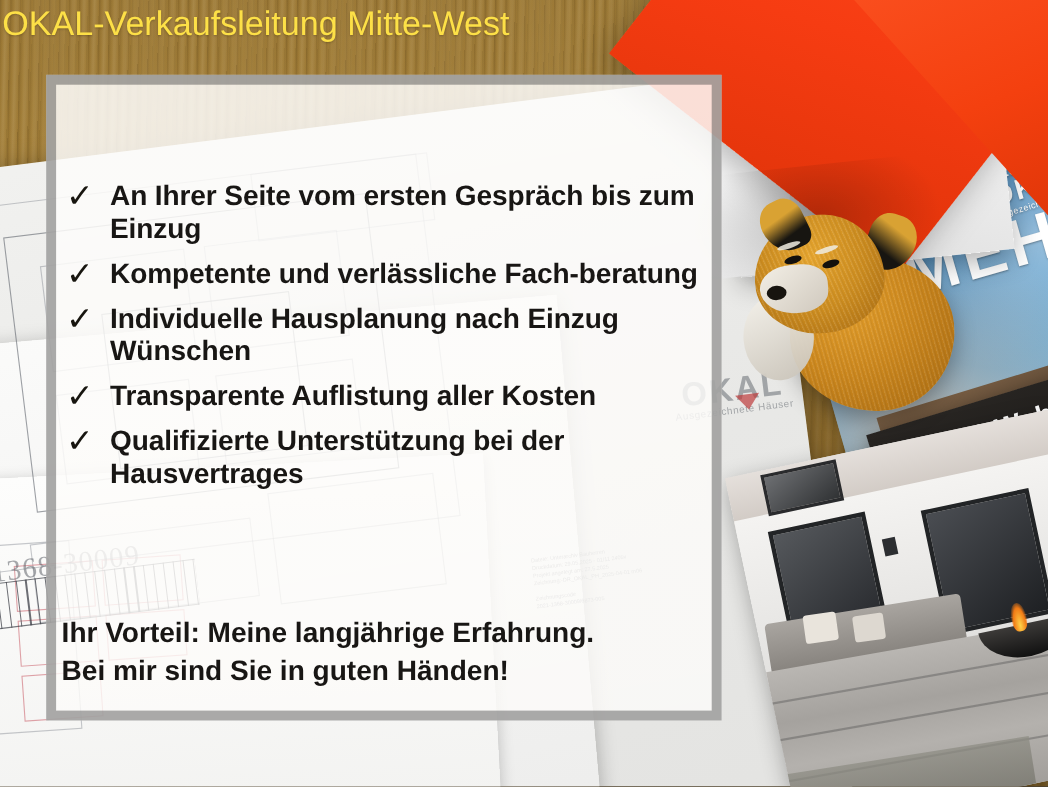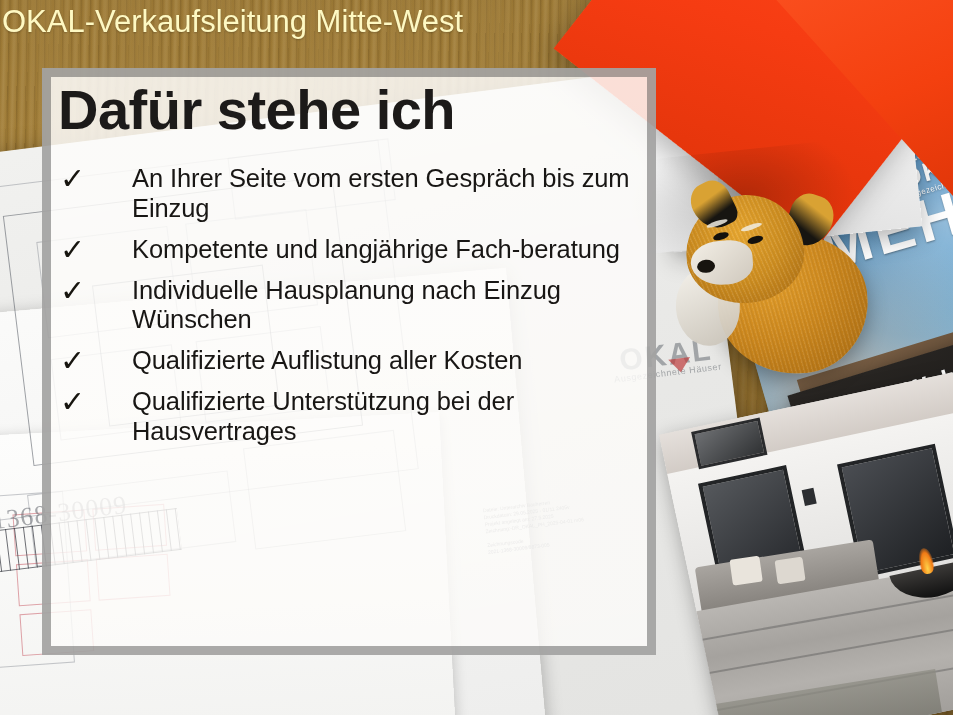--- a/index.html
+++ b/index.html
@@ -401,36 +401,36 @@
   .check{
     flex:0 0 auto;
     width:40px;
     font-size:30px;line-height:30px;
     color:#17150f;font-weight:300;
     text-align:left;padding-left:4px;
     font-family:"DejaVu Sans",sans-serif;
   }
   .btext{
     flex:1 1 auto;
-    font-size:25.5px;font-weight:400;color:#181614;
-    line-height:1.17;letter-spacing:-.1px;margin-left:32px;
+    font-size:25.5px;font-weight:700;color:#181614;
+    line-height:1.17;letter-spacing:-.1px;
   }
 
   #closing{
     position:absolute;left:14px;top:492px;width:594px;
     font-size:25.5px;font-weight:700;color:#181614;line-height:1.32;
   }
   #closing div{white-space:nowrap;}
 
   
   #caption{
     position:absolute;left:0;top:0;width:813px;height:40px;
     padding:3px 0 0 2px;box-sizing:border-box;
     font-size:31px;line-height:37px;
-    color:#fef9c3;
+    color:#fde047;
     white-space:nowrap;
     text-shadow:0 1px 2px rgba(0,0,0,.22);
   }
 </style>
 </head>
 <body>
 
 <div id="stage">
 
   <div class="layer" id="wood"></div>
@@ -538,51 +538,54 @@
     <div class="fox-brow" id="fox-brow2"></div>
     <div class="fox-eye" id="fox-eye1"></div>
     <div class="fox-eye" id="fox-eye2"></div>
   </div>
 
   <div class="layer" id="panel"></div>
   <div class="layer" id="panel-inner-tint"></div>
 
   <div id="panel-content">
 
-    <div id="heading">Dafür stehe ich</div>
 
     <div id="bullets">
 
       <div class="bullet">
         <span class="check">✓</span>
         <span class="btext">An Ihrer Seite vom ersten Gespräch bis zum Einzug</span>
       </div>
 
       <div class="bullet">
         <span class="check">✓</span>
-        <span class="btext">Kompetente und langjährige Fach-beratung</span>
+        <span class="btext">Kompetente und verlässliche Fach-beratung</span>
       </div>
 
       <div class="bullet">
         <span class="check">✓</span>
         <span class="btext">Individuelle Hausplanung nach Einzug Wünschen</span>
       </div>
 
       <div class="bullet">
         <span class="check">✓</span>
-        <span class="btext">Qualifizierte Auflistung aller Kosten</span>
+        <span class="btext">Transparente Auflistung aller Kosten</span>
       </div>
 
       <div class="bullet">
         <span class="check">✓</span>
         <span class="btext">Qualifizierte Unterstützung bei der Hausvertrages</span>
       </div>
 
     </div>
 
+    <div id="closing">
+      <div>Ihr Vorteil: Meine langjährige Erfahrung.</div>
+      <div>Bei mir sind Sie in guten Händen!</div>
+    </div>
 
   </div>
 
   <div class="layer" id="panel-border"></div>
 
   <div id="caption">OKAL-Verkaufsleitung Mitte-West</div>
 
 </div>
 
 </body></html>

